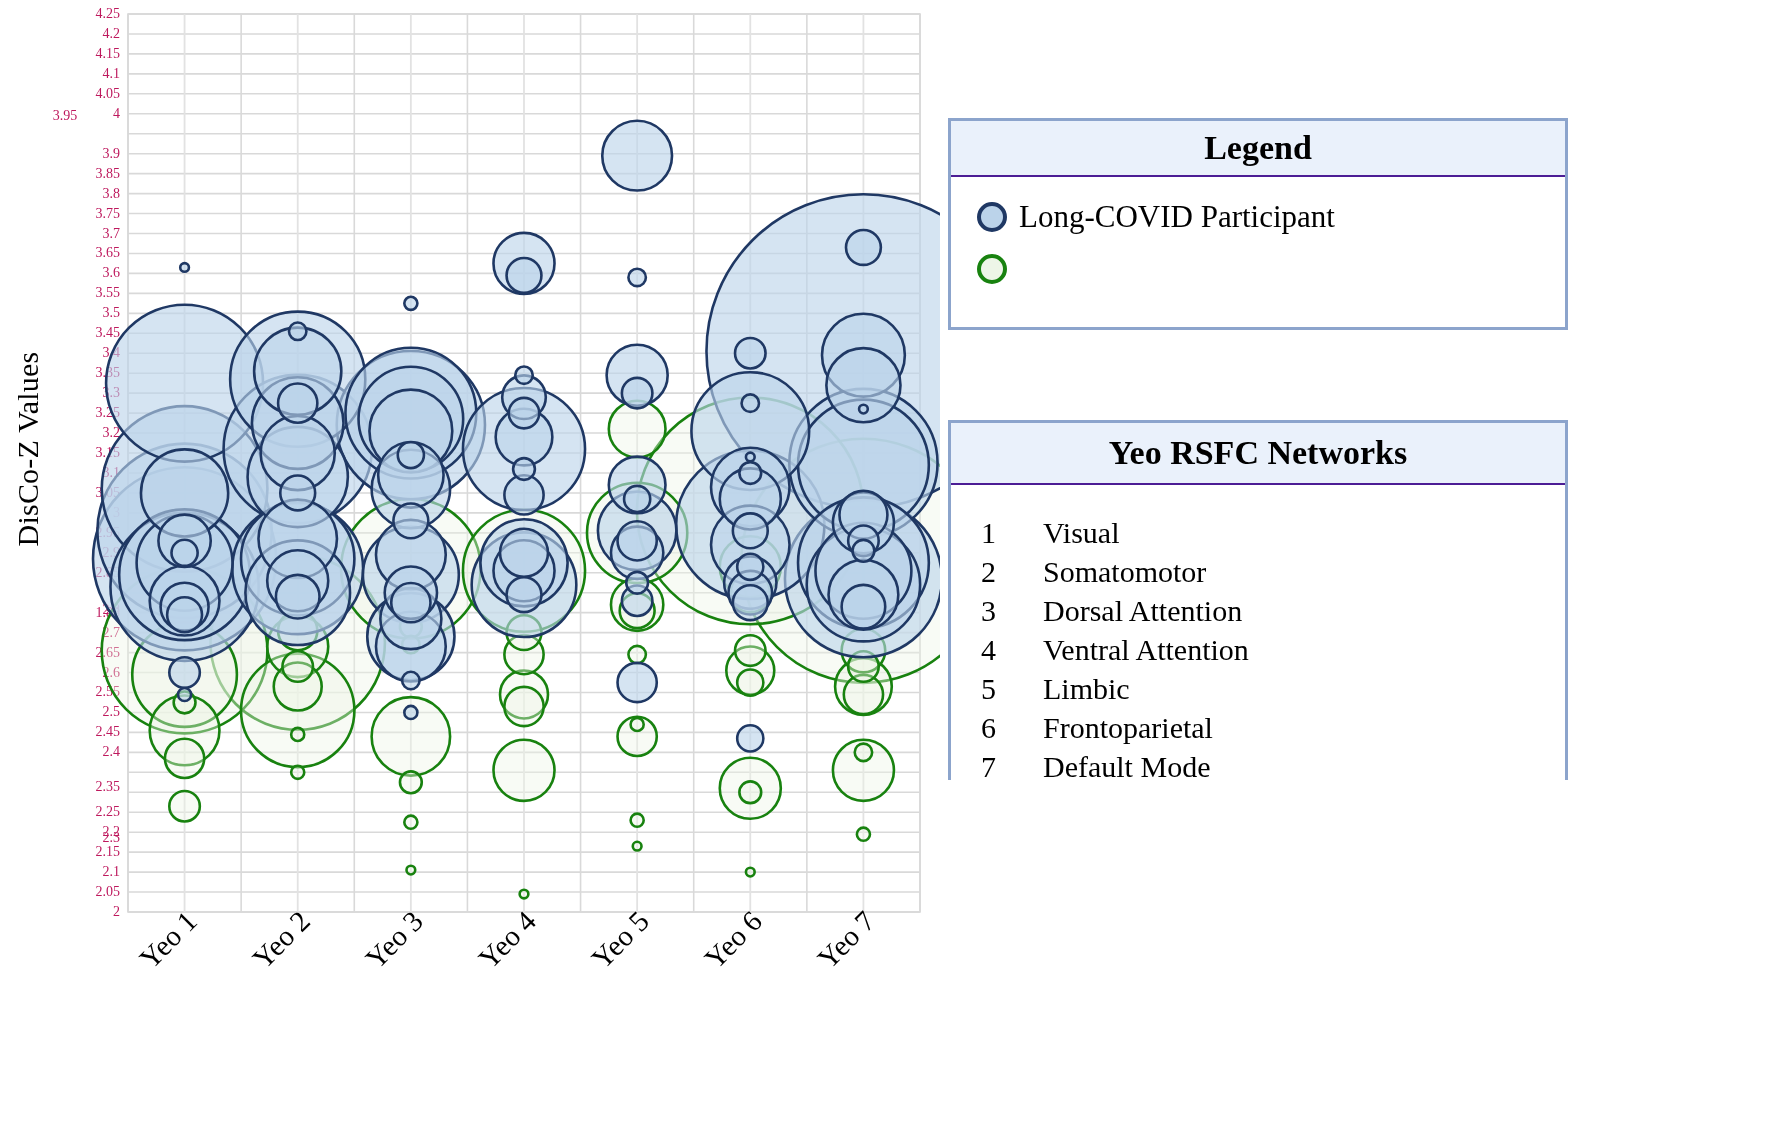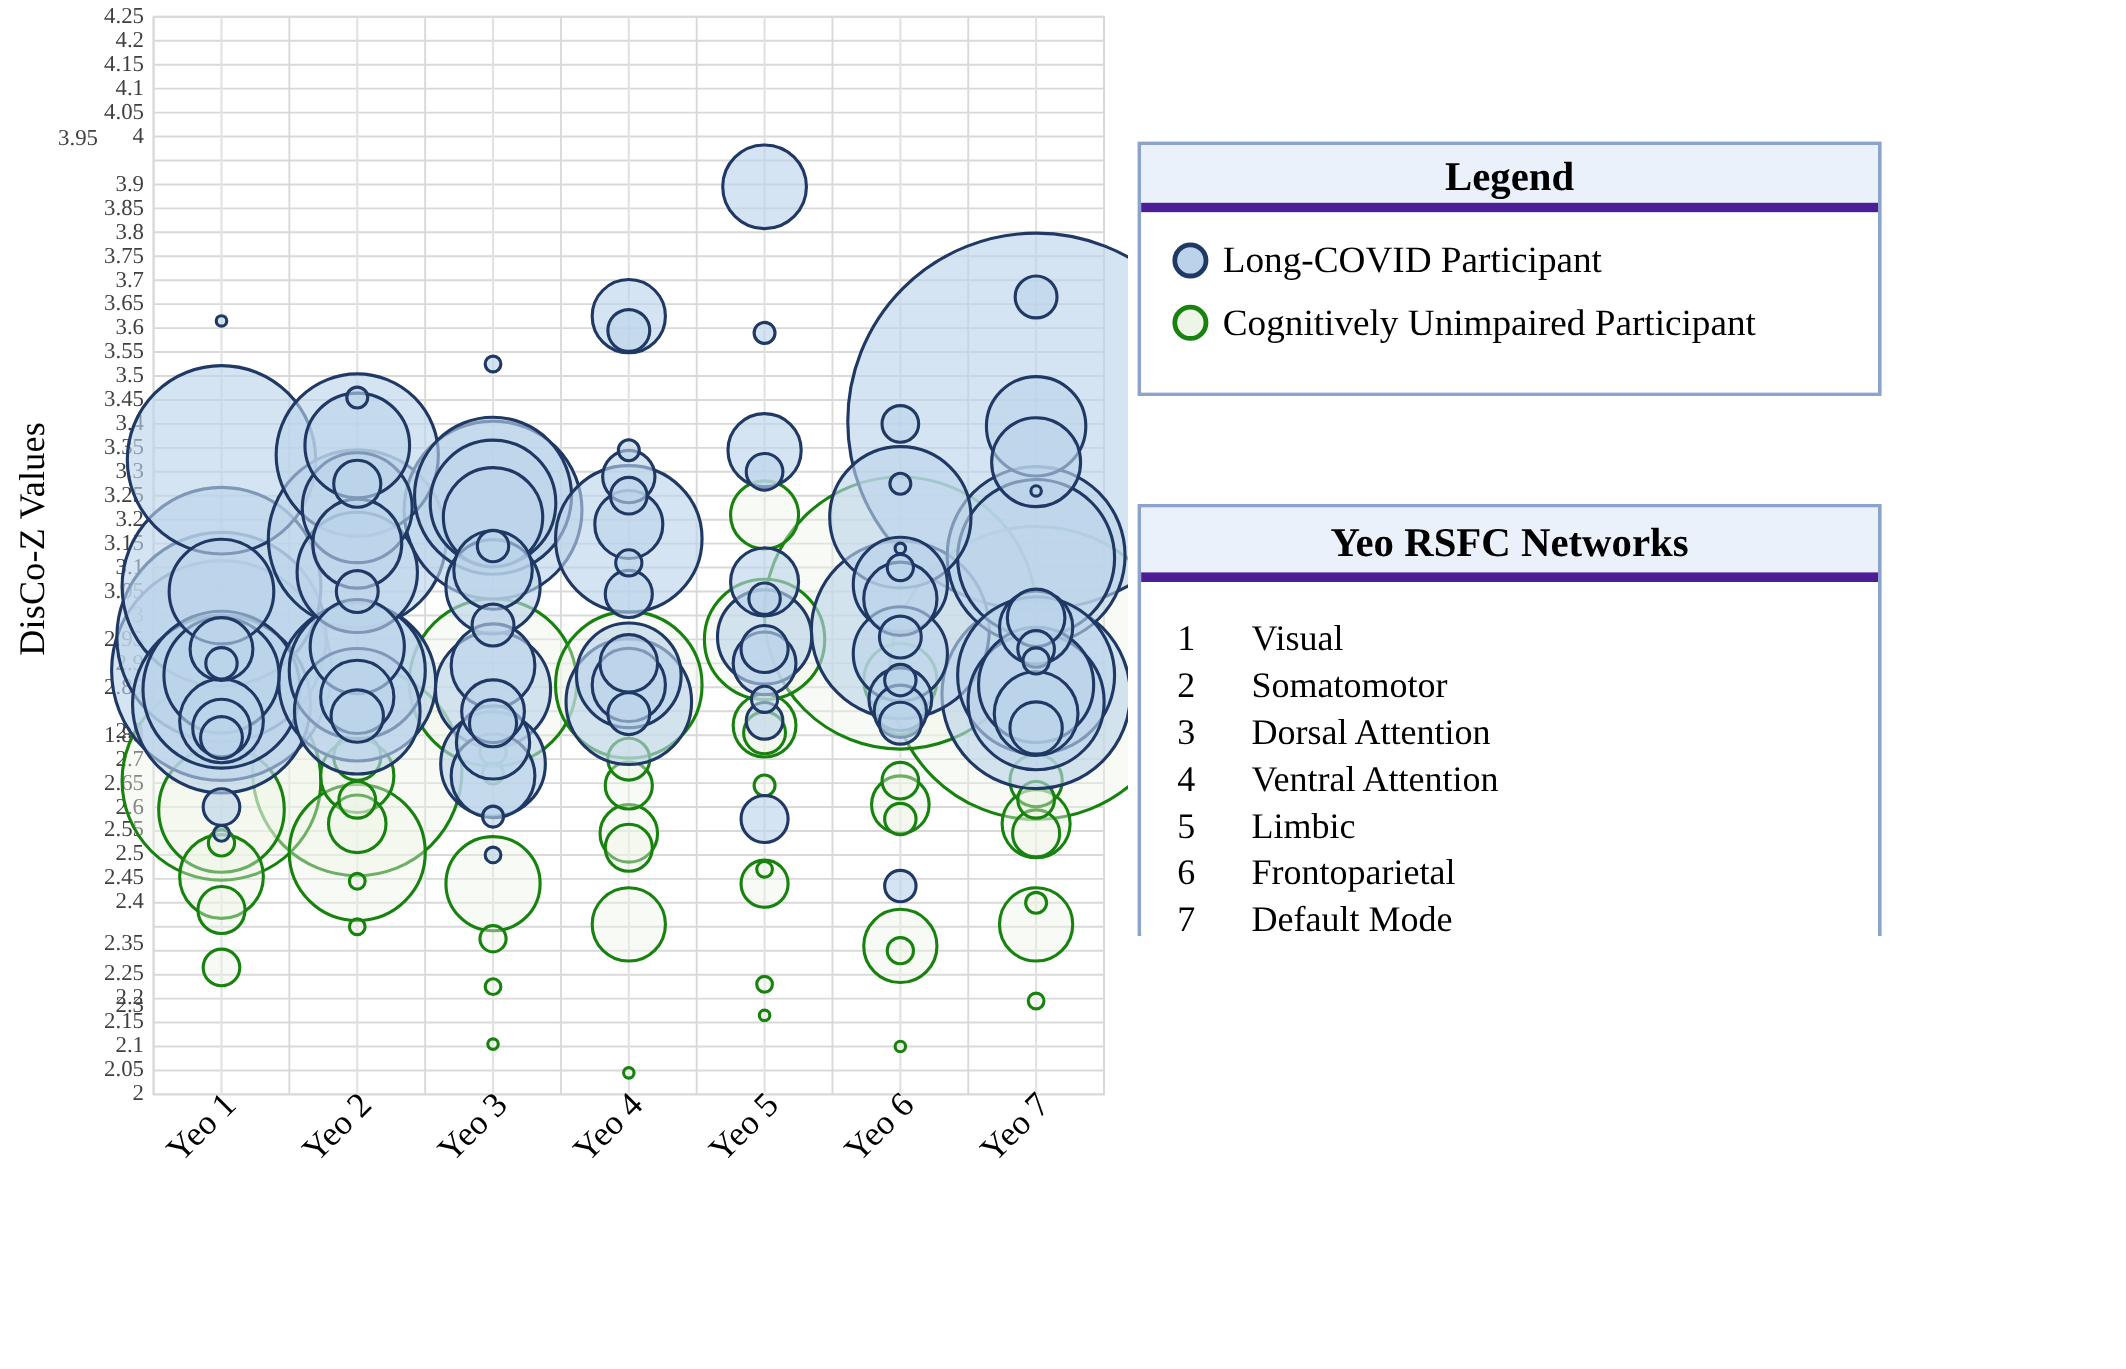--- a/index.html
+++ b/index.html
@@ -35,23 +35,23 @@
     font-family: "Liberation Serif", "DejaVu Serif", serif;
     color: #000;
     letter-spacing: 0.2px;
   }
 
   .ytick {
     position: absolute;
     right: 0;
     width: 110px;
     text-align: right;
-    font-size: 19px;
+    font-size: 14px;
     line-height: 19px;
-    color: #404040;
+    color: #be185d;
     font-family: "Liberation Serif", "DejaVu Serif", serif;
   }
   #ytick-layer {
     position: absolute;
     left: 8px;
     top: 0;
     width: 112px;
     height: 1141px;
   }
 
@@ -72,21 +72,21 @@
 
   
   .panel {
     position: absolute;
     border: 3px solid #8CA4CC;
     background: #ffffff;
     box-sizing: border-box;
   }
   .panel-header {
     background: #EAF1FB;
-    border-bottom: 8px solid #4c1d95;
+    border-bottom: 2px solid #4c1d95;
     text-align: center;
     font-weight: bold;
     color: #000;
     box-sizing: border-box;
   }
   .panel-body {
     background: #ffffff;
     box-sizing: border-box;
   }
 
@@ -453,21 +453,20 @@
 
 <div class="panel" id="legend-panel">
   <div class="panel-header">Legend</div>
   <div class="panel-body" id="legend-body">
       <div class="legend-row">
         <span class="legend-swatch blue"></span>
         <span class="legend-label">Long-COVID Participant</span>
       </div>
       <div class="legend-row">
         <span class="legend-swatch green"></span>
-        <span class="legend-label">Cognitively Unimpaired Participant</span>
       </div>
     </div>
 </div>
 
 <div class="panel" id="networks-panel">
   <div class="panel-header">Yeo RSFC Networks</div>
   <div class="panel-body" id="networks-body">
       <div class="net-row">
         <span class="net-num">1</span>
         <span class="net-name">Visual</span>

